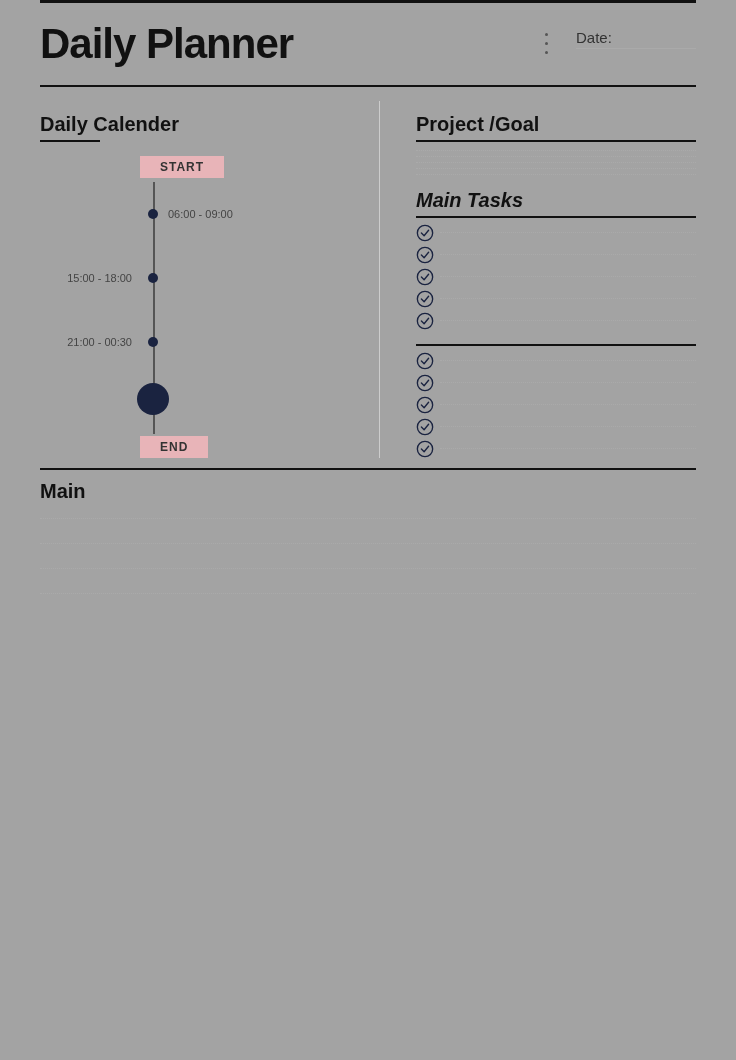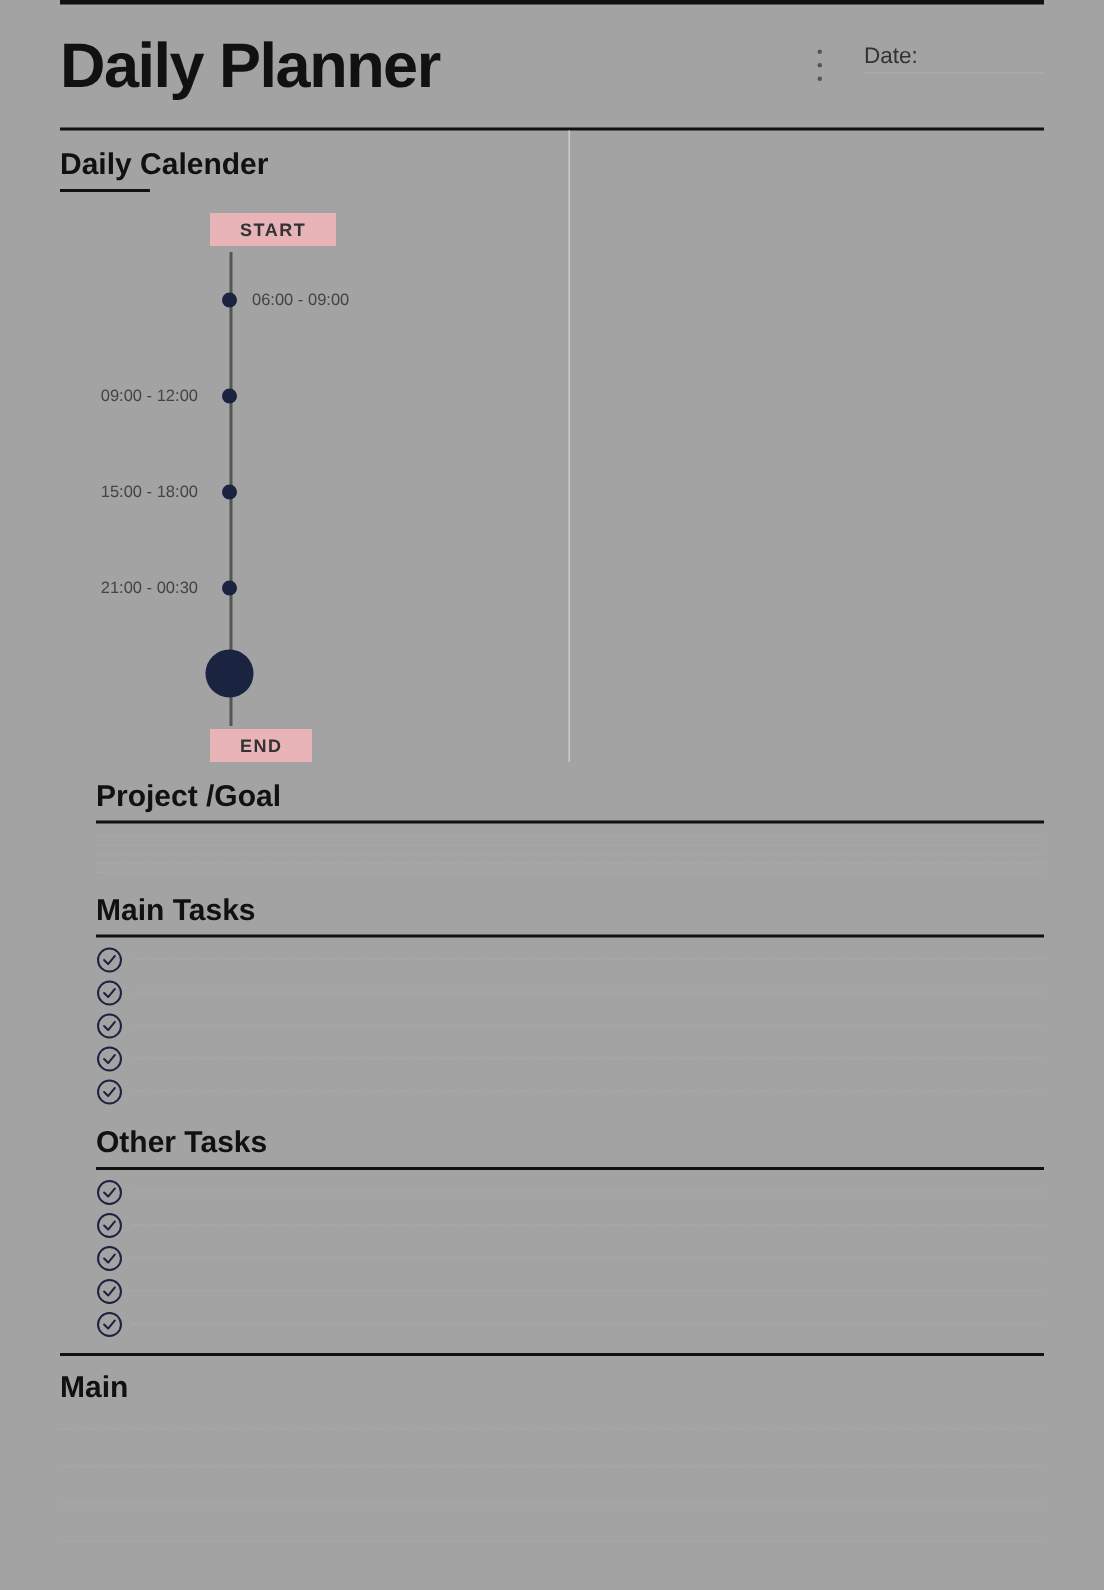--- a/index.html
+++ b/index.html
@@ -72,23 +72,22 @@
 
     
     .section-divider {
       border-top: 2.5px solid #111;
       margin: 18px 0 0 0;
     }
 
     
     .two-col {
       display: flex;
-      gap: 0;
-      margin-top: 0;
-      flex-direction: column;
+      gap: 12px;
+      margin-top: 14px;
     }
 
     .left-col {
       width: 340px;
       padding-right: 20px;
       border-right: 1px solid #ccc;
     }
 
     .right-col {
       flex: 1;
@@ -277,24 +276,20 @@
 
         <div class="timeline-container">
           <div class="timeline-line"></div>
 
           <div class="timeline-slot">
             <div class="slot-label"></div>
             <div class="slot-dot"></div>
             <div class="slot-label-right">06:00 - 09:00</div>
           </div>
 
-          <div class="timeline-slot">
-            <div class="slot-label">09:00 - 12:00</div>
-            <div class="slot-dot"></div>
-          </div>
 
 
           <div class="timeline-slot">
             <div class="slot-label">15:00 - 18:00</div>
             <div class="slot-dot"></div>
           </div>
 
 
           <div class="timeline-slot">
             <div class="slot-label">21:00 - 00:30</div>
@@ -317,21 +312,21 @@
       <div>
         <div class="section-title">Project /Goal</div>
         <div style="border-top: 2.5px solid #111; margin-bottom: 8px;"></div>
         <div class="dotted-line"></div>
         <div class="dotted-line"></div>
         <div class="dotted-line"></div>
         <div class="dotted-line"></div>
         <div class="dotted-line"></div>
       </div>
 
-      <div style="margin-top: 14px;">
+      <div style="margin-top: 14px; font-style: italic;">
         <div class="section-title">Main Tasks</div>
         <div style="border-top: 2.5px solid #111; margin-bottom: 6px;"></div>
 
         <div class="check-item">
           <svg class="check-icon" viewBox="0 0 20 20" fill="none">
             <circle cx="10" cy="10" r="8.5" stroke="#1a2340" stroke-width="1.5"></circle>
             <polyline points="6,10 9,13 14,7" stroke="#1a2340" stroke-width="1.5" fill="none" stroke-linecap="round" stroke-linejoin="round"></polyline>
           </svg>
           <div class="check-dotted"></div>
         </div>
@@ -363,21 +358,20 @@
         <div class="check-item">
           <svg class="check-icon" viewBox="0 0 20 20" fill="none">
             <circle cx="10" cy="10" r="8.5" stroke="#1a2340" stroke-width="1.5"></circle>
             <polyline points="6,10 9,13 14,7" stroke="#1a2340" stroke-width="1.5" fill="none" stroke-linecap="round" stroke-linejoin="round"></polyline>
           </svg>
           <div class="check-dotted"></div>
         </div>
       </div>
 
       <div style="margin-top: 14px;">
-        <div class="section-title">Other Tasks</div>
         <div style="border-top: 2.5px solid #111; margin-bottom: 6px;"></div>
 
         <div class="check-item">
           <svg class="check-icon" viewBox="0 0 20 20" fill="none">
             <circle cx="10" cy="10" r="8.5" stroke="#1a2340" stroke-width="1.5"></circle>
             <polyline points="6,10 9,13 14,7" stroke="#1a2340" stroke-width="1.5" fill="none" stroke-linecap="round" stroke-linejoin="round"></polyline>
           </svg>
           <div class="check-dotted"></div>
         </div>
 

